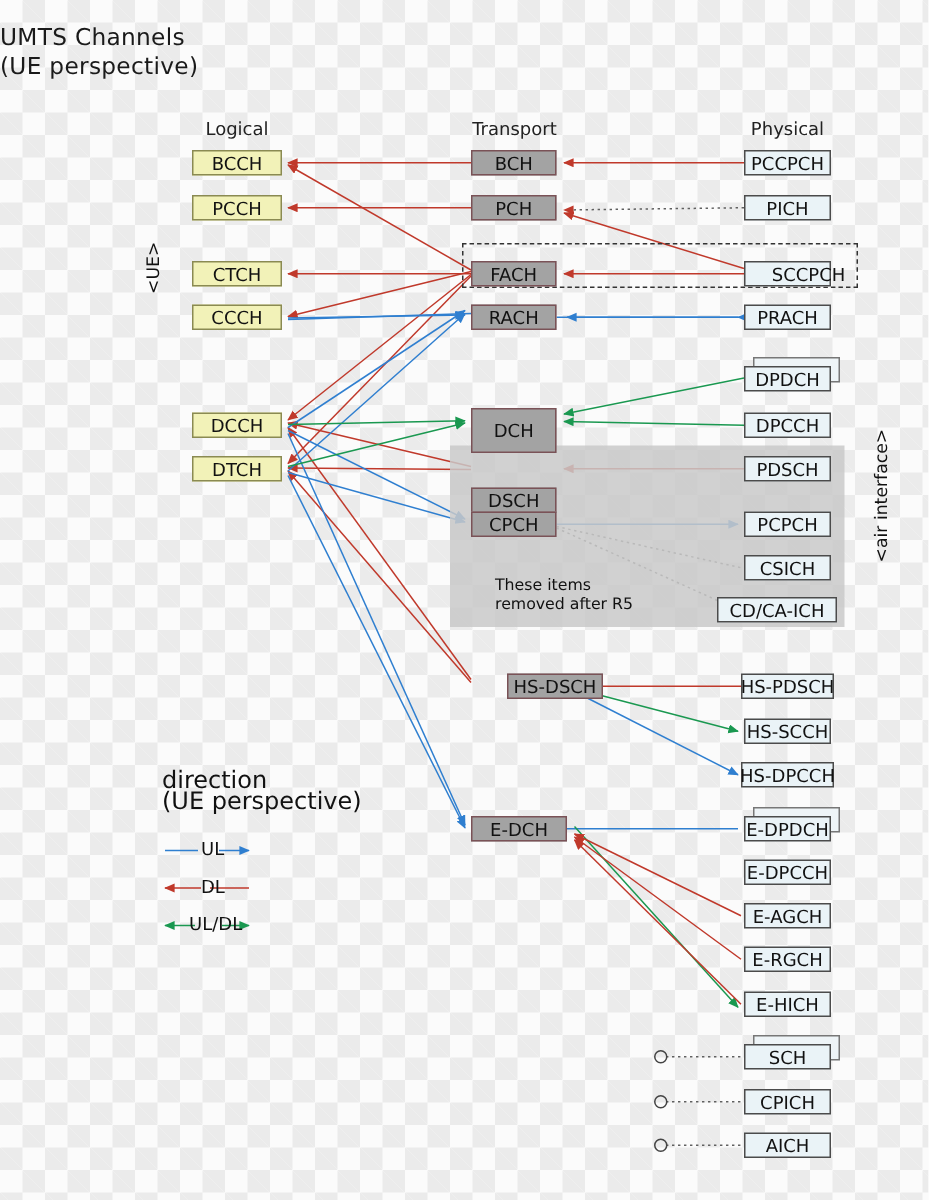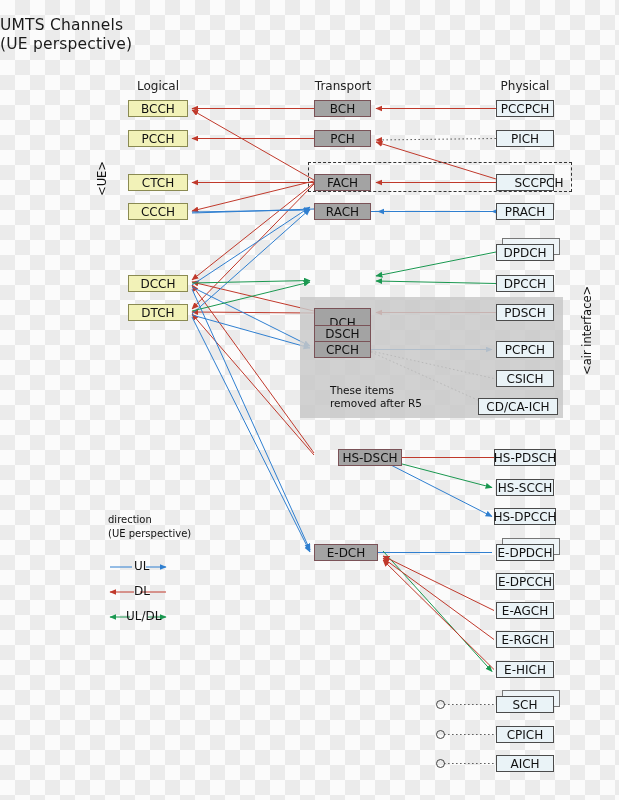--- a/index.html
+++ b/index.html
@@ -52,21 +52,21 @@
     position:absolute;font-size:10.5px;color:#111;line-height:13px;
   }
   .dashbox{
     position:absolute;border:1px dashed #333;box-sizing:border-box;
   }
   .sidelabel{
     position:absolute;font-size:11.5px;color:#111;white-space:nowrap;
     transform-origin:0 0;
   }
   .legendTitle{
-    position:absolute;font-size:10px;color:#111;line-height:14px;
+    position:absolute;font-size:16px;color:#111;line-height:14px;
   }
   .legendLabel{
     position:absolute;font-size:12px;color:#111;
   }
   .circ{
     position:absolute;width:9px;height:9px;border:1px solid #444;border-radius:50%;
     background:transparent;box-sizing:border-box;
   }
 </style>
 </head>
@@ -179,21 +179,21 @@
       <div class="box logical" style="left: 128px; top: 100px; width: 60px; height: 17px;">BCCH</div>
       <div class="box logical" style="left: 128px; top: 130px; width: 60px; height: 17px;">PCCH</div>
       <div class="box logical" style="left: 128px; top: 174px; width: 60px; height: 17px;">CTCH</div>
       <div class="box logical" style="left: 128px; top: 203px; width: 60px; height: 17px;">CCCH</div>
       <div class="box logical" style="left: 128px; top: 275px; width: 60px; height: 17px;">DCCH</div>
       <div class="box logical" style="left: 128px; top: 304px; width: 60px; height: 17px;">DTCH</div>
       <div class="box transport" style="left: 314px; top: 100px; width: 57px; height: 17px;">BCH</div>
       <div class="box transport" style="left: 314px; top: 130px; width: 57px; height: 17px;">PCH</div>
       <div class="box transport" style="left: 314px; top: 174px; width: 57px; height: 17px;">FACH</div>
       <div class="box transport" style="left: 314px; top: 203px; width: 57px; height: 17px;">RACH</div>
-      <div class="box transport" style="left: 314px; top: 272px; width: 57px; height: 30px; margin-top: 36px;">DCH</div>
+      <div class="box transport" style="left: 314px; top: 272px; width: 57px; height: 30px;">DCH</div>
       <div class="box transport" style="left: 314px; top: 304px; width: 57px; height: 17px; margin-top: 21px;">DSCH</div>
       <div class="box transport" style="left: 314px; top: 341px; width: 57px; height: 17px;">CPCH</div>
       <div class="box transport" style="left: 314px; top: 449px; width: 64px; height: 17px; margin-left: 24px;">HS-DSCH</div>
       <div class="box transport" style="left: 314px; top: 544px; width: 64px; height: 17px;">E-DCH</div>
       <div class="box physical" style="left: 496px; top: 100px; width: 58px; height: 17px;">PCCPCH</div>
       <div class="box physical" style="left: 496px; top: 130px; width: 58px; height: 17px;">PICH</div>
       <div class="box physical" style="left: 496px; top: 174px; width: 58px; height: 17px; padding-left: 28px;">SCCPCH</div>
       <div class="box physical" style="left: 496px; top: 203px; width: 58px; height: 17px;">PRACH</div>
       <div class="stackback" style="left: 502px; top: 238px; width: 58px; height: 17px;"></div>
       <div class="box physical" style="left: 496px; top: 244px; width: 58px; height: 17px;">DPDCH</div>

